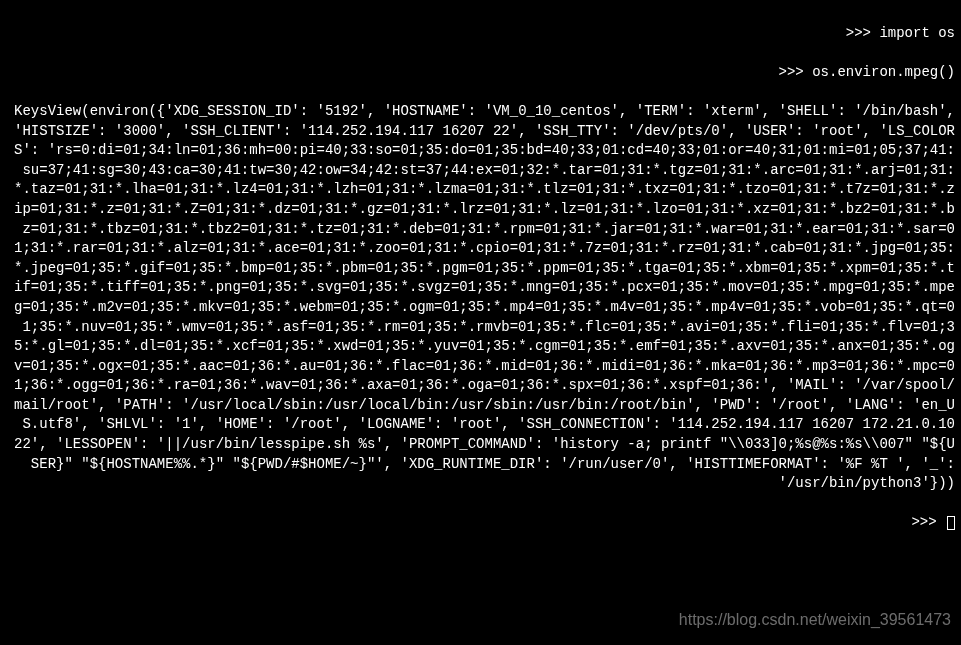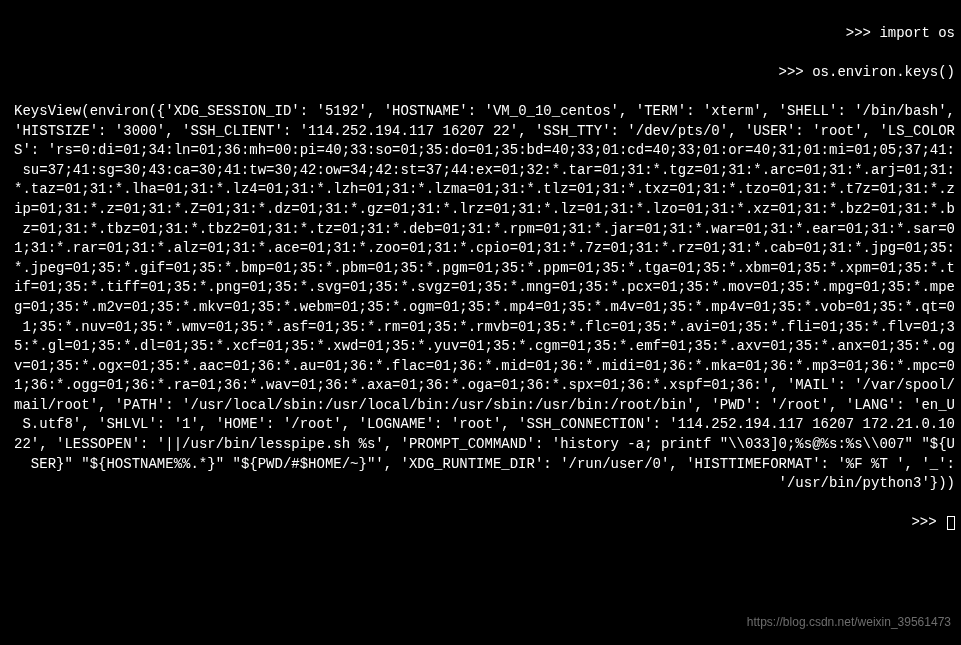--- a/index.html
+++ b/index.html
@@ -37,28 +37,28 @@
       background-color: transparent;
       border: 1px solid #ffffff;
       vertical-align: text-bottom;
       margin-left: 2px;
     }
     .watermark {
       position: absolute;
       bottom: 14px;
       right: 10px;
       color: #888888;
-      font-size: 12px;
+      font-size: 16px;
       font-family: Arial, sans-serif;
       opacity: 0.8;
     }
   </style>
 </head>
 <body>
 
 <div class="terminal">
 <span class="line"><span class="prompt">&gt;&gt;&gt; </span><span>import os</span></span>
-<span class="line"><span class="prompt">&gt;&gt;&gt; </span><span>os.environ.keys()</span></span>
+<span class="line"><span class="prompt">&gt;&gt;&gt; </span><span>os.environ.mpeg()</span></span>
 <span class="line">KeysView(environ({'XDG_SESSION_ID': '5192', 'HOSTNAME': 'VM_0_10_centos', 'TERM': 'xterm', 'SHELL': '/bin/bash', 'HISTSIZE': '3000', 'SSH_CLIENT': '114.252.194.117 16207 22', 'SSH_TTY': '/dev/pts/0', 'USER': 'root', 'LS_COLORS': 'rs=0:di=01;34:ln=01;36:mh=00:pi=40;33:so=01;35:do=01;35:bd=40;33;01:cd=40;33;01:or=40;31;01:mi=01;05;37;41:su=37;41:sg=30;43:ca=30;41:tw=30;42:ow=34;42:st=37;44:ex=01;32:*.tar=01;31:*.tgz=01;31:*.arc=01;31:*.arj=01;31:*.taz=01;31:*.lha=01;31:*.lz4=01;31:*.lzh=01;31:*.lzma=01;31:*.tlz=01;31:*.txz=01;31:*.tzo=01;31:*.t7z=01;31:*.zip=01;31:*.z=01;31:*.Z=01;31:*.dz=01;31:*.gz=01;31:*.lrz=01;31:*.lz=01;31:*.lzo=01;31:*.xz=01;31:*.bz2=01;31:*.bz=01;31:*.tbz=01;31:*.tbz2=01;31:*.tz=01;31:*.deb=01;31:*.rpm=01;31:*.jar=01;31:*.war=01;31:*.ear=01;31:*.sar=01;31:*.rar=01;31:*.alz=01;31:*.ace=01;31:*.zoo=01;31:*.cpio=01;31:*.7z=01;31:*.rz=01;31:*.cab=01;31:*.jpg=01;35:*.jpeg=01;35:*.gif=01;35:*.bmp=01;35:*.pbm=01;35:*.pgm=01;35:*.ppm=01;35:*.tga=01;35:*.xbm=01;35:*.xpm=01;35:*.tif=01;35:*.tiff=01;35:*.png=01;35:*.svg=01;35:*.svgz=01;35:*.mng=01;35:*.pcx=01;35:*.mov=01;35:*.mpg=01;35:*.mpeg=01;35:*.m2v=01;35:*.mkv=01;35:*.webm=01;35:*.ogm=01;35:*.mp4=01;35:*.m4v=01;35:*.mp4v=01;35:*.vob=01;35:*.qt=01;35:*.nuv=01;35:*.wmv=01;35:*.asf=01;35:*.rm=01;35:*.rmvb=01;35:*.flc=01;35:*.avi=01;35:*.fli=01;35:*.flv=01;35:*.gl=01;35:*.dl=01;35:*.xcf=01;35:*.xwd=01;35:*.yuv=01;35:*.cgm=01;35:*.emf=01;35:*.axv=01;35:*.anx=01;35:*.ogv=01;35:*.ogx=01;35:*.aac=01;36:*.au=01;36:*.flac=01;36:*.mid=01;36:*.midi=01;36:*.mka=01;36:*.mp3=01;36:*.mpc=01;36:*.ogg=01;36:*.ra=01;36:*.wav=01;36:*.axa=01;36:*.oga=01;36:*.spx=01;36:*.xspf=01;36:', 'MAIL': '/var/spool/mail/root', 'PATH': '/usr/local/sbin:/usr/local/bin:/usr/sbin:/usr/bin:/root/bin', 'PWD': '/root', 'LANG': 'en_US.utf8', 'SHLVL': '1', 'HOME': '/root', 'LOGNAME': 'root', 'SSH_CONNECTION': '114.252.194.117 16207 172.21.0.10 22', 'LESSOPEN': '||/usr/bin/lesspipe.sh %s', 'PROMPT_COMMAND': 'history -a; printf "\\033]0;%s@%s:%s\\007" "${USER}" "${HOSTNAME%%.*}" "${PWD/#$HOME/~}"', 'XDG_RUNTIME_DIR': '/run/user/0', 'HISTTIMEFORMAT': '%F %T ', '_': '/usr/bin/python3'}))</span>
 <span class="line"><span class="prompt">&gt;&gt;&gt; </span><span class="cursor"></span></span>
 </div>
 
 <div class="watermark">https://blog.csdn.net/weixin_39561473</div>
 
 </body></html>

